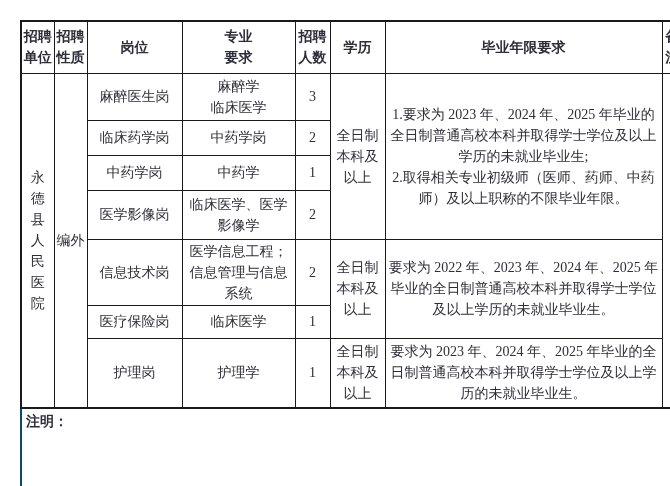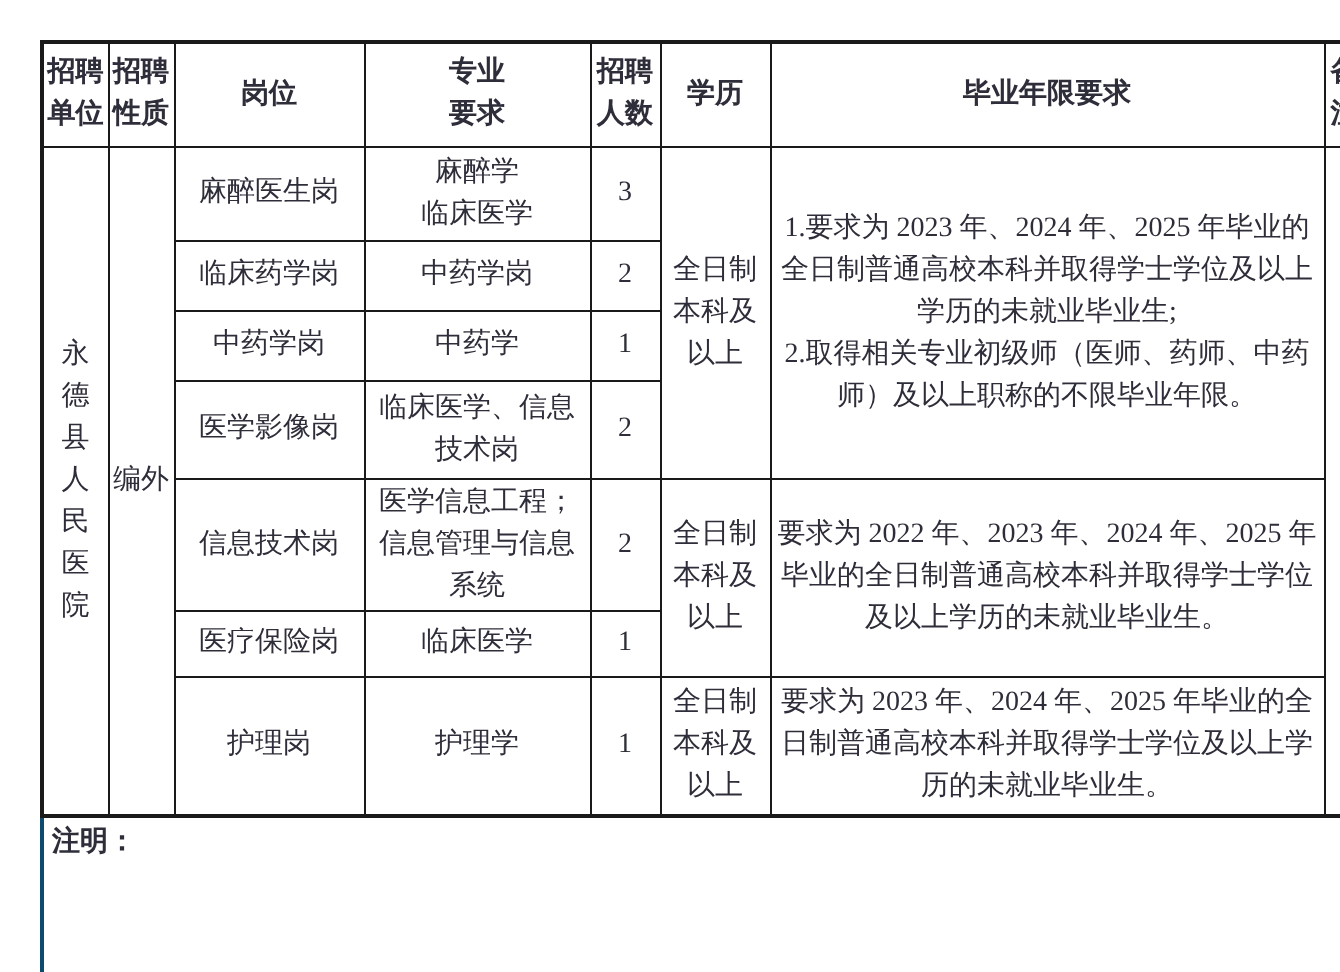--- a/index.html
+++ b/index.html
@@ -132,21 +132,21 @@
     </tr>
 
     <tr class="h-r3">
       <td>中药学岗</td>
       <td class="major-cell">中药学</td>
       <td>1</td>
     </tr>
 
     <tr class="h-r4">
       <td>医学影像岗</td>
-      <td class="major-cell">临床医学、信息技术岗</td>
+      <td class="major-cell">临床医学、医学影像学</td>
       <td>2</td>
     </tr>
 
     <tr class="h-r5">
       <td>信息技术岗</td>
       <td class="major-cell">医学信息工程；信息管理与信息系统</td>
       <td>2</td>
       <td class="edu-cell" rowspan="2">全日制本科及以上</td>
       <td class="req-cell" rowspan="2">要求为 2022 年、2023 年、2024 年、2025 年毕业的全日制普通高校本科并取得学士学位及以上学历的未就业毕业生。</td>
     </tr>

